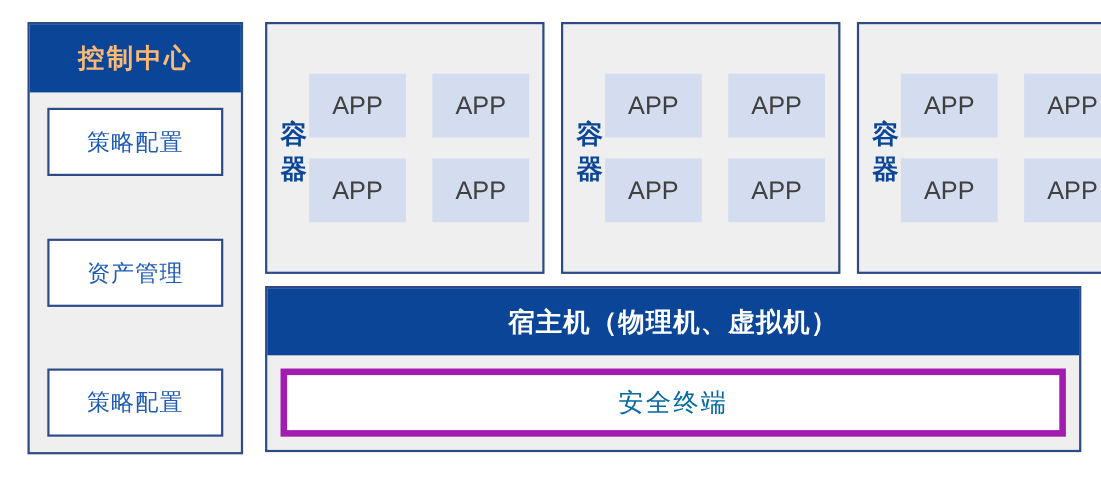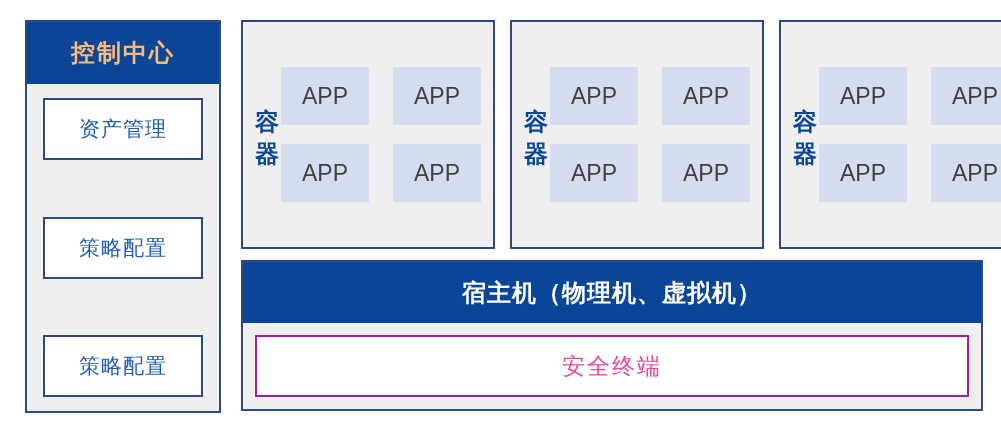--- a/index.html
+++ b/index.html
@@ -137,41 +137,41 @@
     justify-content: center;
   }
   .host-body {
     flex: 1 1 auto;
     padding: 12px;
     box-sizing: border-box;
   }
   .terminal-box {
     width: 100%;
     height: 100%;
-    border: 2px solid #a21caf;
-    box-sizing: border-box;
-    background: #ffffff;
-    color: #ec4899;
+    border: 6px solid #a21caf;
+    box-sizing: border-box;
+    background: #ffffff;
+    color: #0369a1;
     font-size: 23px;
     letter-spacing: 2px;
     display: flex;
     align-items: center;
     justify-content: center;
   }
 </style>
 </head>
 <body>
 
 <div id="canvas">
 
   <div class="control-panel">
     <div class="control-header">控制中心</div>
     <div class="control-body">
+      <div class="control-item">策略配置</div>
       <div class="control-item">资产管理</div>
-      <div class="control-item">策略配置</div>
       <div class="control-item">策略配置</div>
     </div>
   </div>
 
   <div class="right-area">
 
     <div class="containers-row">
 
       <div class="container-box">
         <div class="container-title">容器</div>

